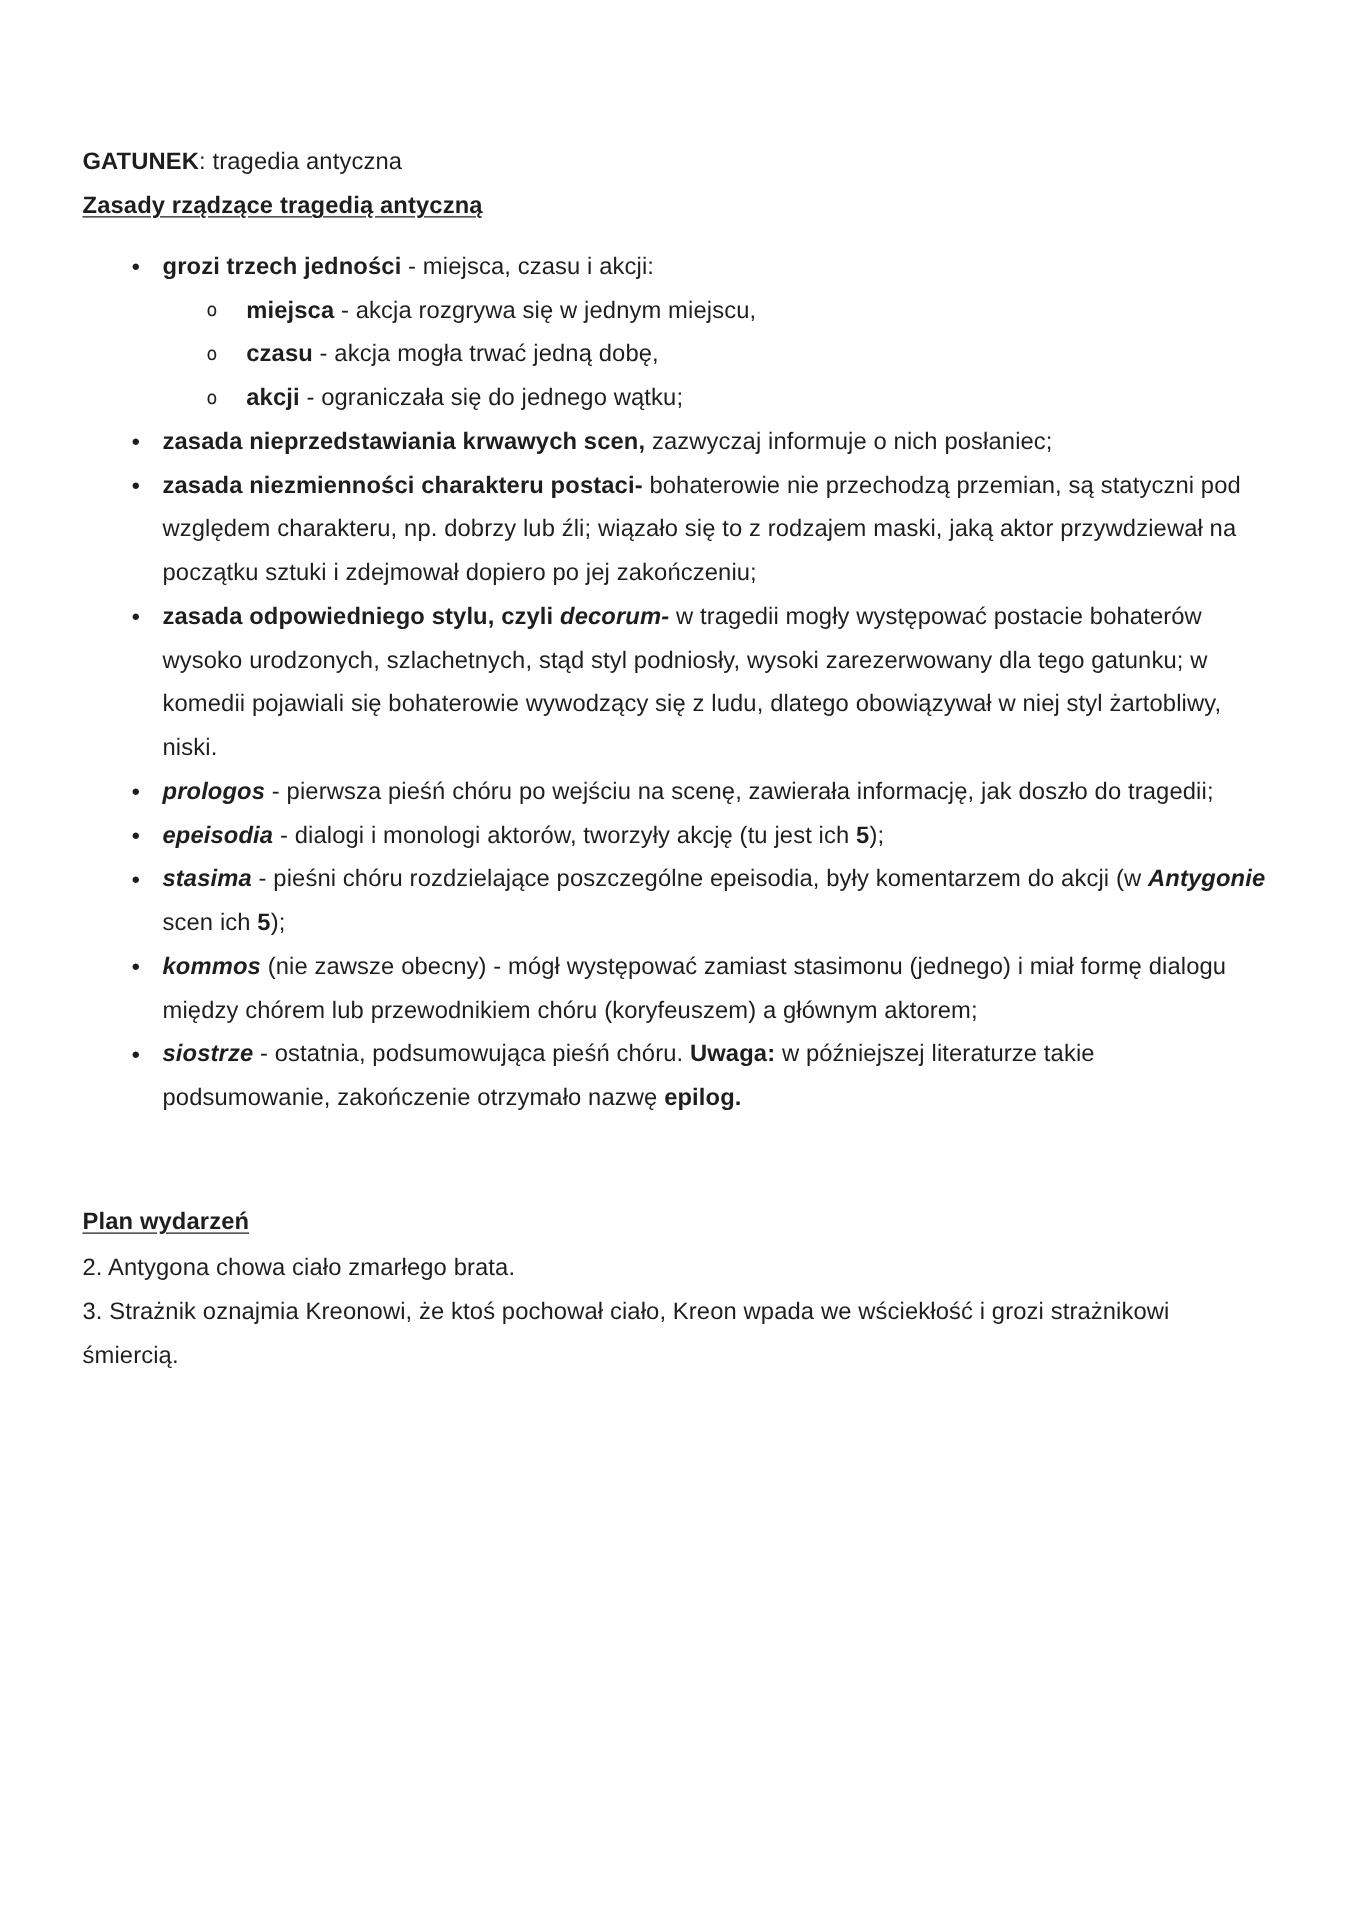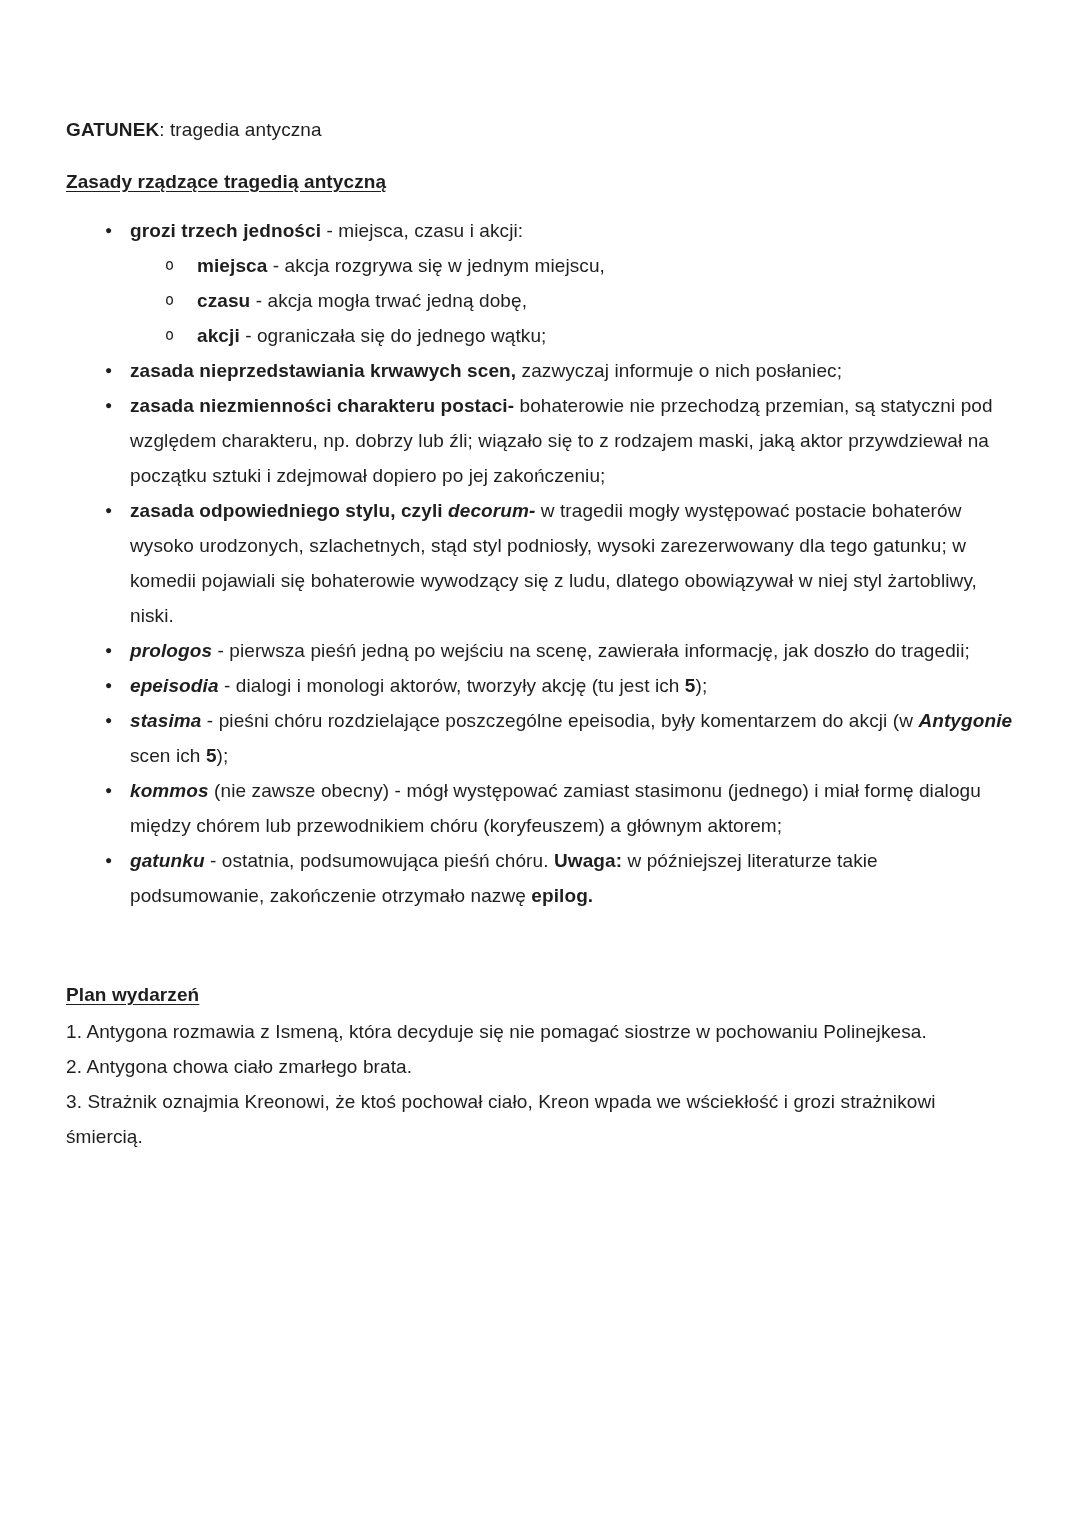--- a/index.html
+++ b/index.html
@@ -22,21 +22,20 @@
     letter-spacing: 0.1px;
   }
   .b { font-weight: 700; }
   .i { font-style: italic; text-align: center; }
   .heading {
     font-size: 19px;
     line-height: 35px;
     font-weight: 700;
     text-decoration: underline;
     text-underline-offset: 3px;
-    margin-top: 17px;
     margin-bottom: 14px;
     letter-spacing: 0.1px;
   }
   .heading--plan { margin-top: 64px; margin-bottom: 2px; }
   ul { list-style: none; }
   li { display: flex; align-items: flex-start; }
   .m1 {
     flex: 0 0 25px;
     margin-left: 39px;
     font-size: 12px;
@@ -95,41 +94,40 @@
     <li>
       <span class="m1">●</span>
       <p class="li-text itx"><span class="b">zasada odpowiedniego stylu, czyli </span><span class="b i">decorum-</span><span> w tragedii mogły występować postacie bohaterów wysoko urodzonych, szlachetnych, stąd styl podniosły, wysoki zarezerwowany dla tego gatunku; w komedii pojawiali się bohaterowie wywodzący się z ludu, dlatego obowiązywał w niej styl żartobliwy, niski.</span></p>
     </li>
   </ul>
 
 
   <ul>
     <li>
       <span class="m1">●</span>
-      <p class="li-text itx"><span class="b i">prologos</span><span> - pierwsza pieśń jedną po wejściu na scenę, zawierała informację, jak doszło do tragedii;</span></p>
+      <p class="li-text itx"><span class="b i">prologos</span><span> - pierwsza pieśń chóru po wejściu na scenę, zawierała informację, jak doszło do tragedii;</span></p>
     </li>
     <li>
       <span class="m1">●</span>
       <p class="li-text itx"><span class="b i">epeisodia</span><span> - dialogi i monologi aktorów, tworzyły akcję (tu jest ich </span><span class="b">5</span><span>);</span></p>
     </li>
     <li>
       <span class="m1">●</span>
       <p class="li-text itx"><span class="b i">stasima</span><span> - pieśni chóru rozdzielające poszczególne epeisodia, były komentarzem do akcji (w </span><span class="b i">Antygonie</span><span> scen ich </span><span class="b">5</span><span>);</span></p>
     </li>
     <li>
       <span class="m1">●</span>
       <p class="li-text itx"><span class="b i">kommos</span><span> (nie zawsze obecny) - mógł występować zamiast stasimonu (jednego) i miał formę dialogu między chórem lub przewodnikiem chóru (koryfeuszem) a głównym aktorem;</span></p>
     </li>
     <li>
       <span class="m1">●</span>
-      <p class="li-text itx"><span class="b i">gatunku</span><span> - ostatnia, podsumowująca pieśń chóru. </span><span class="b">Uwaga:</span><span> w późniejszej literaturze takie podsumowanie, zakończenie otrzymało nazwę </span><span class="b">epilog.</span></p>
+      <p class="li-text itx"><span class="b i">siostrze</span><span> - ostatnia, podsumowująca pieśń chóru. </span><span class="b">Uwaga:</span><span> w późniejszej literaturze takie podsumowanie, zakończenie otrzymało nazwę </span><span class="b">epilog.</span></p>
     </li>
   </ul>
 
   <h2 class="heading heading--plan">Plan wydarzeń</h2>
 
   <div class="plan-paragraphs">
-    <p class="para">1. Antygona rozmawia z Ismeną, która decyduje się nie pomagać siostrze w pochowaniu Polinejkesa.</p>
     <p class="para">2. Antygona chowa ciało zmarłego brata.</p>
     <p class="para">3. Strażnik oznajmia Kreonowi, że ktoś pochował ciało, Kreon wpada we wściekłość i grozi strażnikowi śmiercią.</p>
   </div>
 
 </div>
 
 </body></html>

